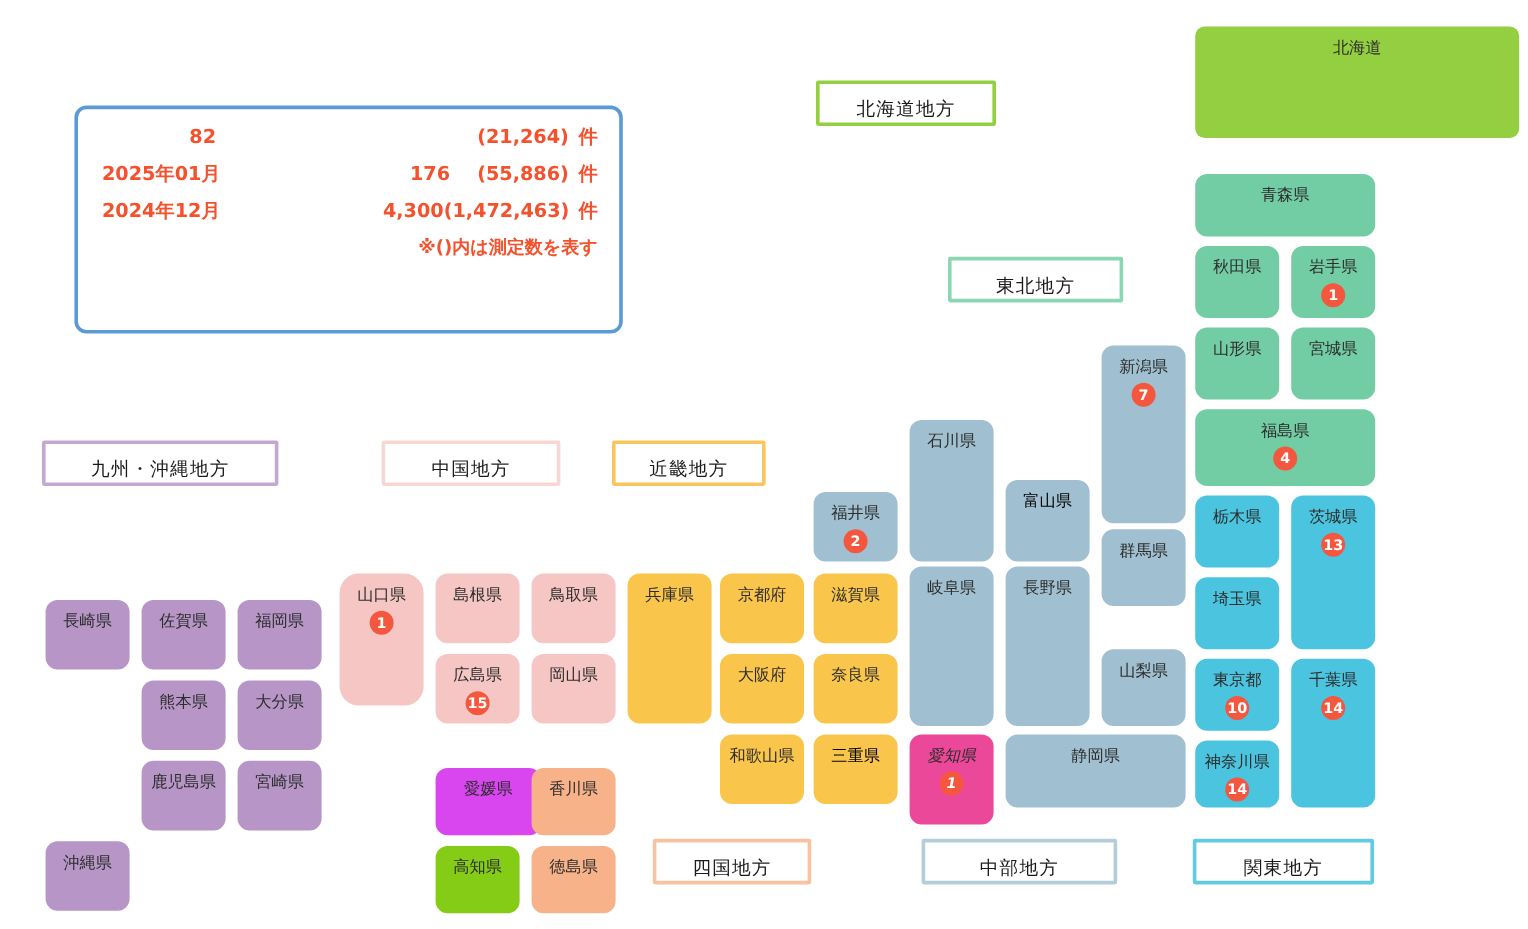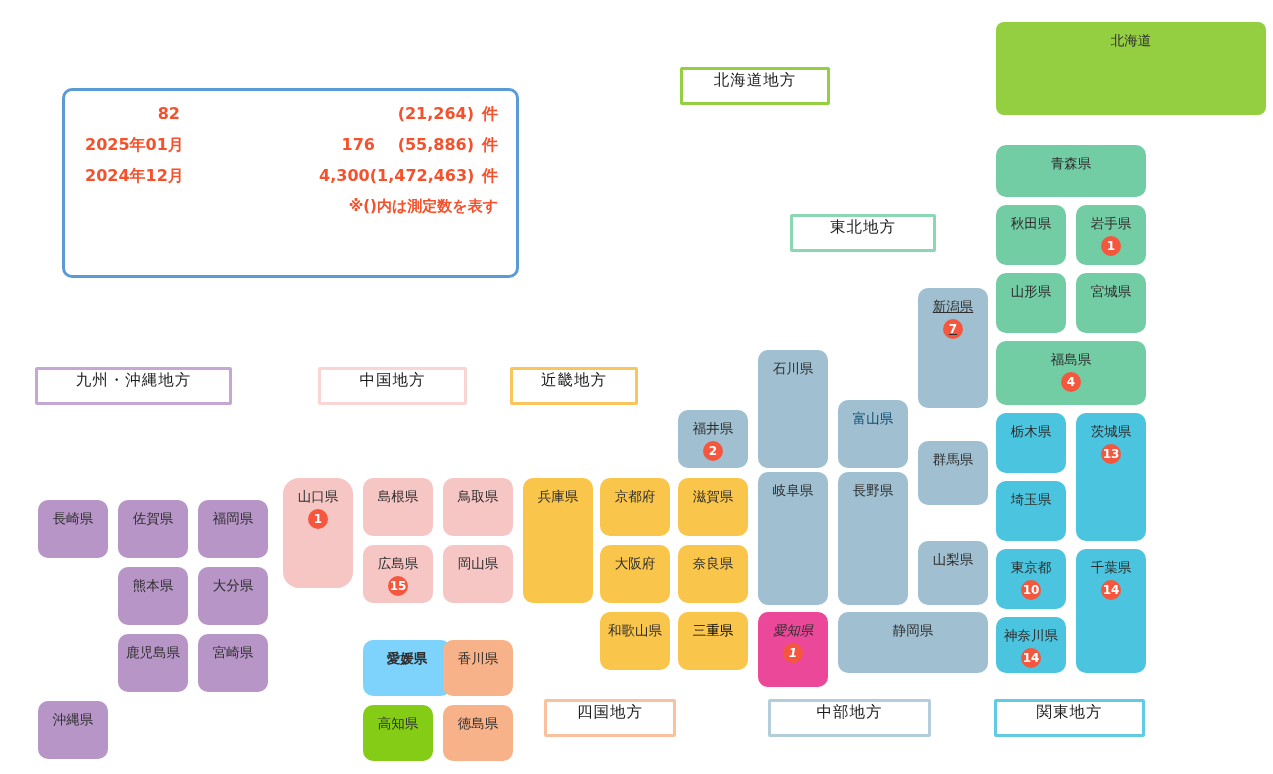--- a/index.html
+++ b/index.html
@@ -15,21 +15,21 @@
   }
   .tile .badge{
     margin-top:4px;width:20px;height:20px;border-radius:50%;
     color:#ffffff;font-size:12px;font-weight:bold;
     display:flex;align-items:center;justify-content:center;line-height:1;
   }
 
   
   .region-label{
     position:absolute;background:#ffffff;border:3px solid #a3a3a3;border-radius:2px;
-    display:flex;align-items:flex-start;justify-content:center;
+    display:flex;align-items:flex-end;justify-content:center;
     font-size:15.5px;color:#1a1a1a;box-sizing:border-box;letter-spacing:1px;
   }
 
   
   .info-box{
     position:absolute;left:62px;top:88px;width:457px;height:190px;
     border:3px solid #5b9bd5;border-radius:10px;box-sizing:border-box;
     color:#f4512c;font-weight:bold;padding:13px 18px 8px 20px;background:#ffffff;
   }
   .info-title{text-align:center;font-size:17px;margin-bottom:10px;letter-spacing:.5px;}
@@ -131,31 +131,31 @@
         <span class="badge" style="background: rgb(244, 87, 61);">10</span>
       </div>
       <div class="tile" style="left: 1076px; top: 549px; width: 70px; height: 124px; background: rgb(74, 196, 223); color: rgb(45, 45, 45);">
         <span class="tile-label">千葉県</span>
         <span class="badge" style="background: rgb(244, 87, 61);">14</span>
       </div>
       <div class="tile" style="left: 996px; top: 617px; width: 70px; height: 56px; background: rgb(74, 196, 223); color: rgb(45, 45, 45);">
         <span class="tile-label">神奈川県</span>
         <span class="badge" style="background: rgb(244, 87, 61);">14</span>
       </div>
-      <div class="tile" style="left: 918px; top: 288px; width: 70px; height: 120px; background: rgb(160, 192, 209); color: rgb(45, 45, 45); text-decoration: underline;">
+      <div class="tile" style="left: 918px; top: 288px; width: 70px; height: 148px; background: rgb(160, 192, 209); color: rgb(45, 45, 45);">
         <span class="tile-label">新潟県</span>
         <span class="badge" style="background: rgb(244, 87, 61);">7</span>
       </div>
       <div class="tile" style="left: 918px; top: 441px; width: 70px; height: 64px; background: rgb(160, 192, 209); color: rgb(45, 45, 45);">
         <span class="tile-label">群馬県</span>
       </div>
       <div class="tile" style="left: 918px; top: 541px; width: 70px; height: 64px; background: rgb(160, 192, 209); color: rgb(45, 45, 45);">
         <span class="tile-label">山梨県</span>
       </div>
-      <div class="tile" style="left: 838px; top: 400px; width: 70px; height: 68px; background: rgb(160, 192, 209); color: #0c4a6e;">
+      <div class="tile" style="left: 838px; top: 400px; width: 70px; height: 68px; background: rgb(160, 192, 209); color: #000000;">
         <span class="tile-label">富山県</span>
       </div>
       <div class="tile" style="left: 838px; top: 472px; width: 70px; height: 133px; background: rgb(160, 192, 209); color: rgb(45, 45, 45);">
         <span class="tile-label">長野県</span>
       </div>
       <div class="tile" style="left: 838px; top: 612px; width: 150px; height: 61px; background: rgb(160, 192, 209); color: rgb(45, 45, 45);">
         <span class="tile-label">静岡県</span>
       </div>
       <div class="tile" style="left: 758px; top: 350px; width: 70px; height: 118px; background: rgb(160, 192, 209); color: rgb(45, 45, 45);">
         <span class="tile-label">石川県</span>
@@ -202,21 +202,21 @@
       <div class="tile" style="left: 443px; top: 478px; width: 70px; height: 58px; background: rgb(246, 198, 196); color: rgb(45, 45, 45); text-align: center;">
         <span class="tile-label">鳥取県</span>
       </div>
       <div class="tile" style="left: 363px; top: 545px; width: 70px; height: 58px; background: rgb(246, 198, 196); color: rgb(45, 45, 45);">
         <span class="tile-label">広島県</span>
         <span class="badge" style="background: rgb(244, 87, 61);">15</span>
       </div>
       <div class="tile" style="left: 443px; top: 545px; width: 70px; height: 58px; background: rgb(246, 198, 196); color: rgb(45, 45, 45);">
         <span class="tile-label">岡山県</span>
       </div>
-      <div class="tile" style="left: 363px; top: 640px; width: 88px; height: 56px; background: #7dd3fc; color: rgb(45, 45, 45); font-weight: bold;">
+      <div class="tile" style="left: 363px; top: 640px; width: 88px; height: 56px; background: #d946ef; color: rgb(45, 45, 45);">
         <span class="tile-label">愛媛県</span>
       </div>
       <div class="tile" style="left: 443px; top: 640px; width: 70px; height: 56px; background: rgb(248, 178, 137); color: rgb(45, 45, 45);">
         <span class="tile-label">香川県</span>
       </div>
       <div class="tile" style="left: 363px; top: 705px; width: 70px; height: 56px; background: #84cc16; color: rgb(45, 45, 45);">
         <span class="tile-label">高知県</span>
       </div>
       <div class="tile" style="left: 443px; top: 705px; width: 70px; height: 56px; background: rgb(248, 178, 137); color: rgb(45, 45, 45);">
         <span class="tile-label">徳島県</span>

